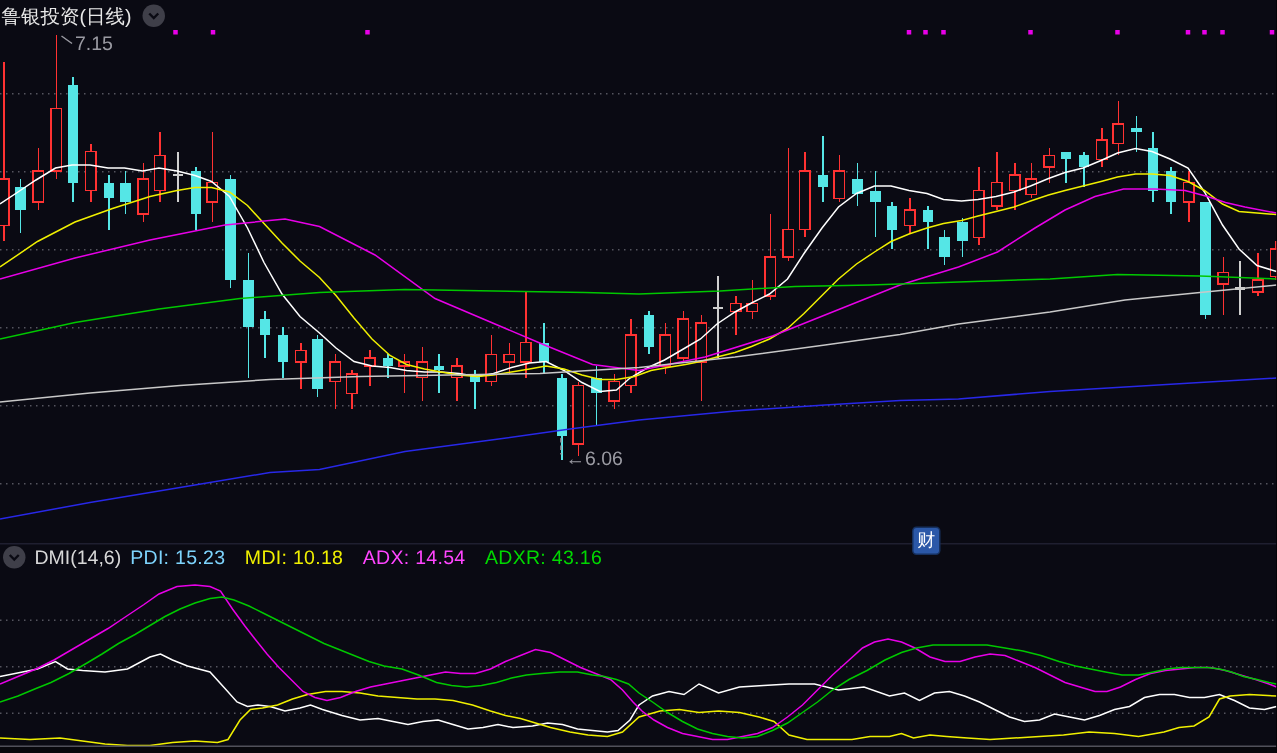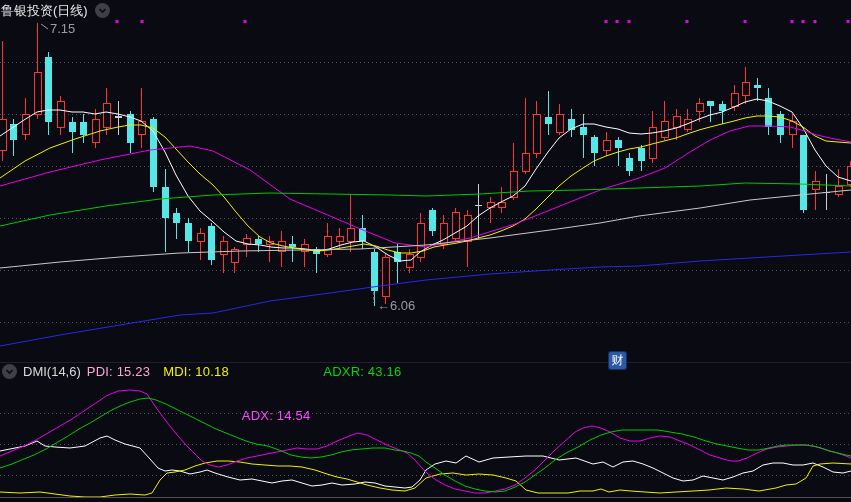--- a/index.html
+++ b/index.html
@@ -396,22 +396,22 @@
   </div>
 
   <div class="dmi-header">
     <span class="chev">
       <svg width="11" height="11" viewBox="0 0 11 11">
         <polyline points="2.5,4 5.5,7 8.5,4" fill="none" stroke="#0a0a13" stroke-width="1.6"></polyline>
       </svg>
     </span>
     <span class="dmi-title">DMI(14,6)</span>
     <div class="legend" id="dmi-legend">
-        <span style="color: #f9a8d4;">PDI: 15.23</span>
+        <span style="color: #7dd3fc;">PDI: 15.23</span>
         <span style="color: rgb(240, 240, 0);">MDI: 10.18</span>
-        <span style="color: rgb(255, 69, 255); margin-top: 44px;">ADX: 14.54</span>
+        <span style="color: rgb(255, 69, 255);">ADX: 14.54</span>
         <span style="color: rgb(0, 216, 0);">ADXR: 43.16</span>
       </div>
   </div>
 
   <div class="badge">财</div>
 
 </div>
 
 </body></html>

